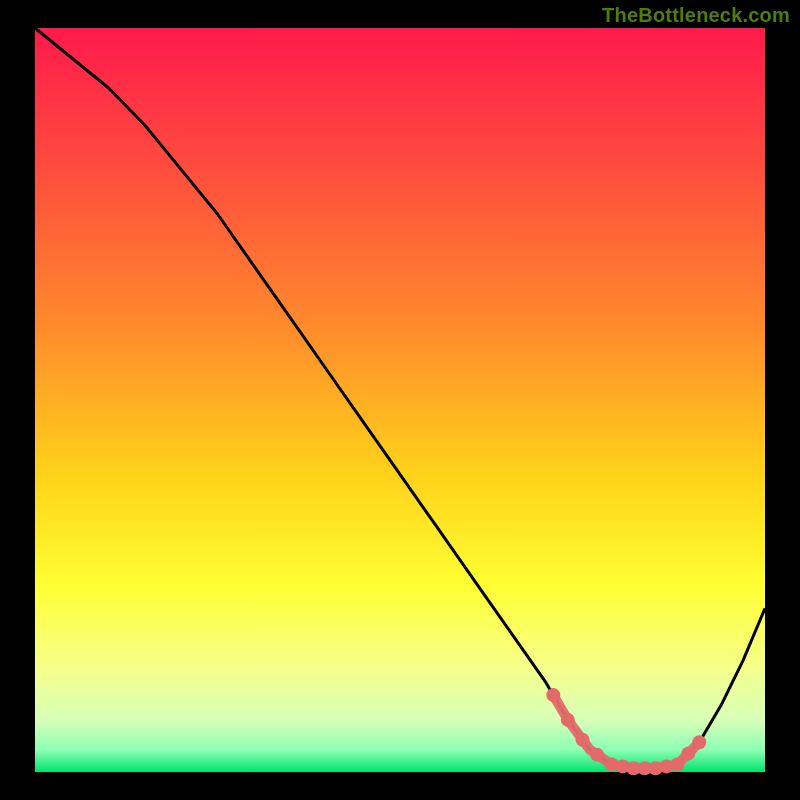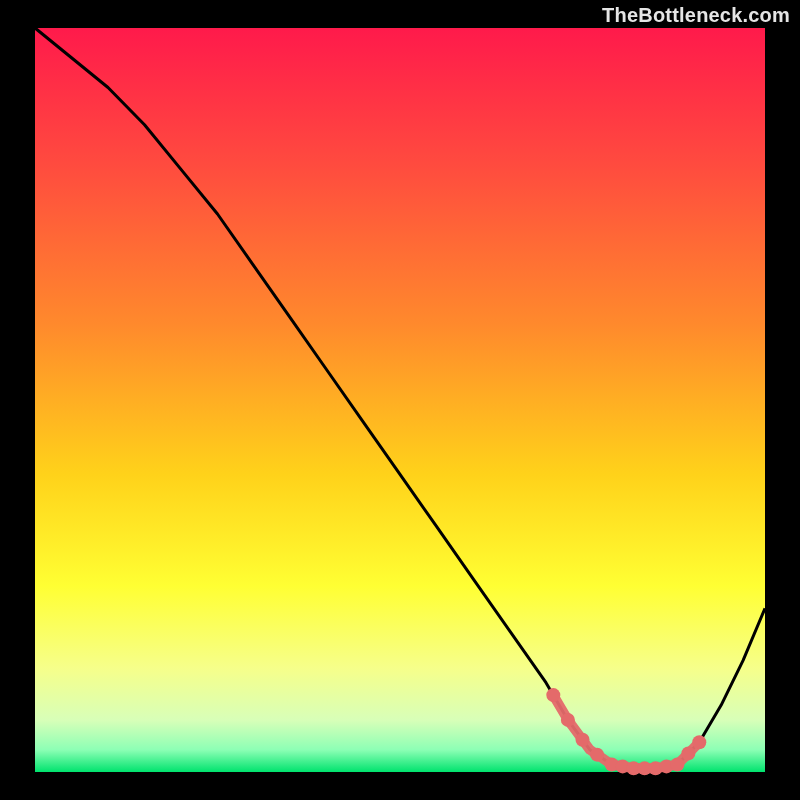--- a/index.html
+++ b/index.html
@@ -14,21 +14,21 @@
   .frame {
     position: relative;
     width: 800px;
     height: 800px;
     background: #000;
   }
   .watermark {
     position: absolute;
     top: 4px;
     right: 10px;
-    color: #e5e5e5;
+    color: #4d7c0f;
     font-size: 20px;
     font-weight: 600;
     letter-spacing: 0.2px;
     user-select: none;
   }
   svg {
     position: absolute;
     top: 0;
     left: 0;
   }

